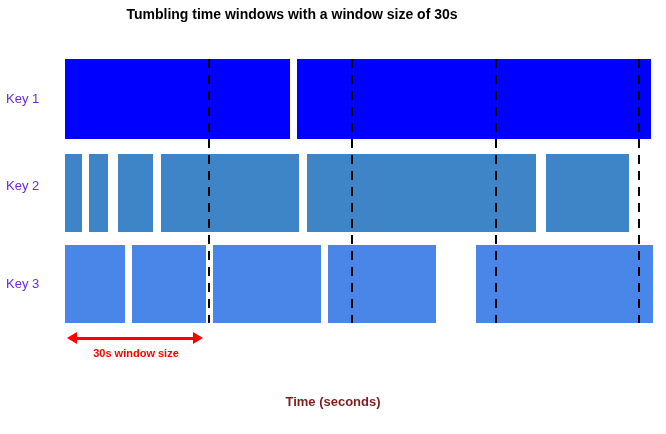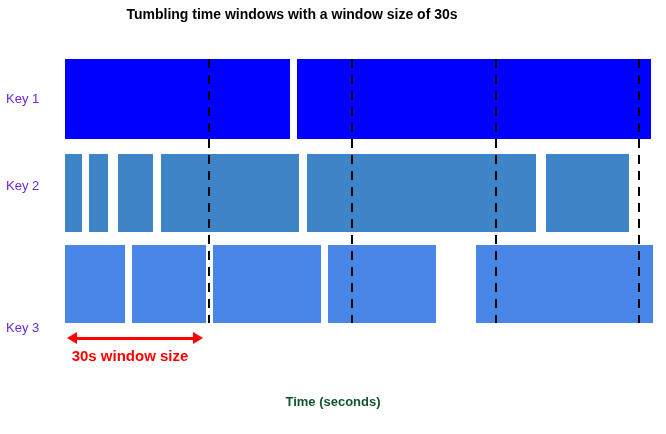--- a/index.html
+++ b/index.html
@@ -19,37 +19,37 @@
   .boundary{
     position:absolute;top:59px;height:264px;width:2px;
     background:repeating-linear-gradient(to bottom,#000 0px,#000 9px,transparent 9px,transparent 16px);
   }
   .arrow{position:absolute;top:332px;left:67px;width:136px;height:12px;}
   .arrow-line{position:absolute;top:5px;left:6px;right:6px;height:3px;background:#ff0000;}
   .ah{position:absolute;width:0;height:0;border-top:6px solid transparent;border-bottom:6px solid transparent;top:0;}
   .ah-left{left:0;border-right:10px solid #ff0000;}
   .ah-right{right:0;border-left:10px solid #ff0000;}
   .arrow-caption{
-    position:absolute;top:347px;left:62px;width:136px;text-align:center;
-    font-size:15px;font-weight:700;color:#ff0000;white-space:nowrap;
+    position:absolute;top:347px;left:68px;width:136px;text-align:center;
+    font-size:11px;font-weight:700;color:#ff0000;white-space:nowrap;
   }
   .axis-label{
     position:absolute;top:394px;left:0;width:666px;text-align:center;
-    font-size:13px;font-weight:700;color:#14532d;
+    font-size:13px;font-weight:700;color:#7f1d1d;
   }
 </style>
 </head>
 <body>
 
 <div class="canvas">
   <div class="title">Tumbling time windows with a window size of 30s</div>
 
   <div class="row-label" style="top:91px;">Key 1</div>
   <div class="row-label" style="top:178px;">Key 2</div>
-  <div class="row-label" style="top:276px;margin-top:44px;">Key 3</div>
+  <div class="row-label" style="top:276px;">Key 3</div>
 
   <div id="plot-layer">
       <div class="seg" style="left: 65px; width: 224.817px; top: 59px; height: 80px; background: rgb(0, 0, 255);"></div>
       <div class="seg" style="left: 296.992px; width: 353.967px; top: 59px; height: 80px; background: rgb(0, 0, 255);"></div>
       <div class="seg" style="left: 65px; width: 16.7417px; top: 154px; height: 78px; background: rgb(61, 133, 198);"></div>
       <div class="seg" style="left: 88.9167px; width: 19.1333px; top: 154px; height: 78px; background: rgb(61, 133, 198);"></div>
       <div class="seg" style="left: 117.617px; width: 35.875px; top: 154px; height: 78px; background: rgb(61, 133, 198);"></div>
       <div class="seg" style="left: 160.667px; width: 138.717px; top: 154px; height: 78px; background: rgb(61, 133, 198);"></div>
       <div class="seg" style="left: 306.558px; width: 229.6px; top: 154px; height: 78px; background: rgb(61, 133, 198);"></div>
       <div class="seg" style="left: 545.725px; width: 83.7083px; top: 154px; height: 78px; background: rgb(61, 133, 198);"></div>

